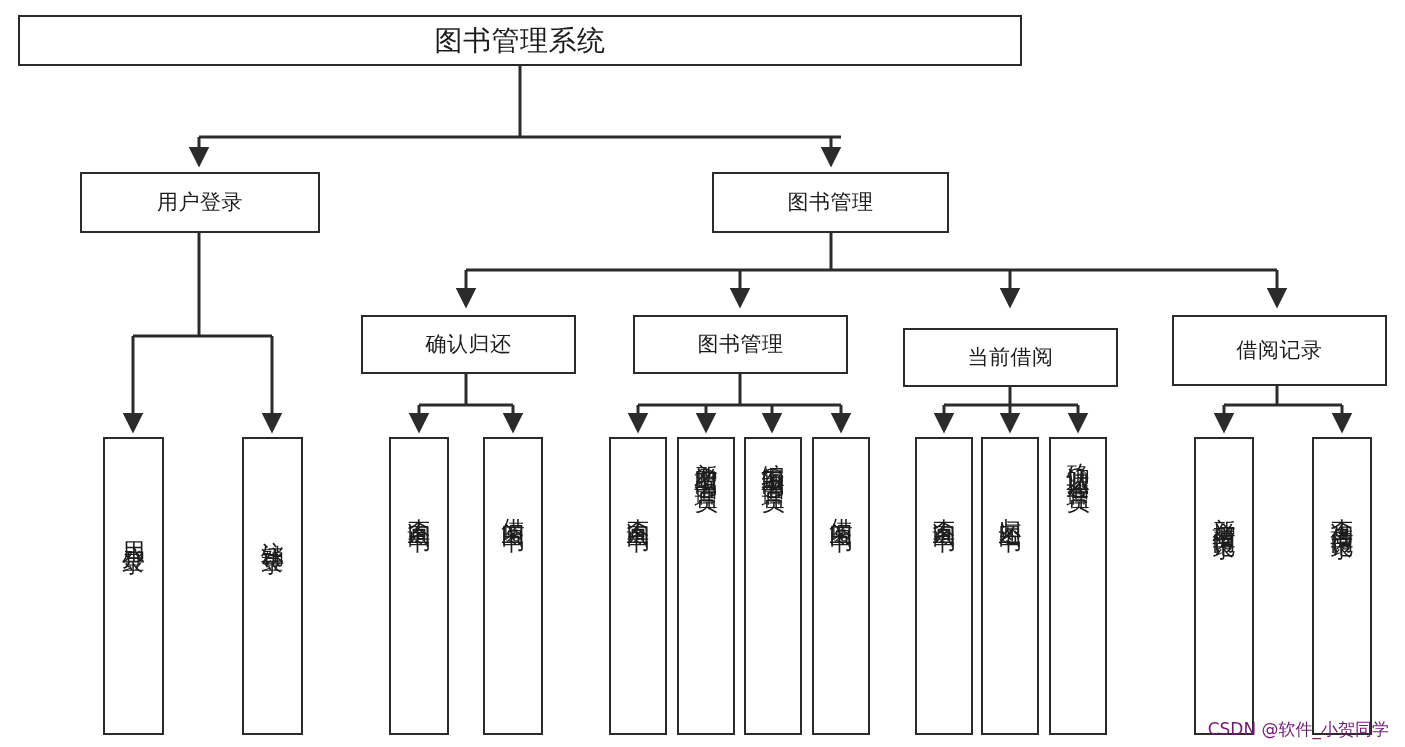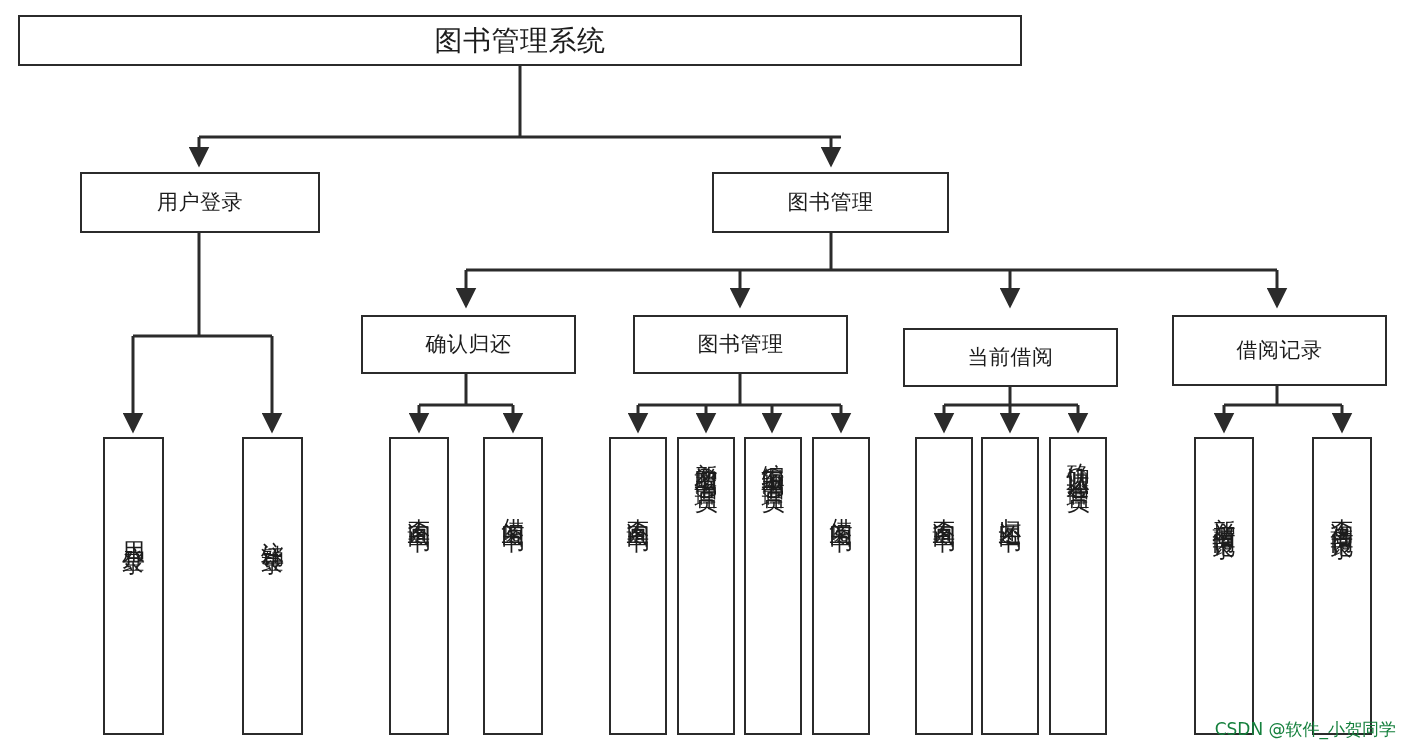--- a/index.html
+++ b/index.html
@@ -61,24 +61,24 @@
     display: block;
   }
   .node.vertical.mid .node-label {
     margin-top: 78px;
   }
   .node.vertical.mid2 .node-label {
     margin-top: 55px;
   }
   .watermark {
     position: absolute;
-    right: 9px;
+    right: 16px;
     bottom: 6px;
     font-size: 17px;
-    color: #15803d;
+    color: #701a75;
     z-index: 5;
     white-space: nowrap;
   }
 </style>
 </head>
 <body>
 
 <div id="canvas">
 
   <svg id="edges" viewBox="0 0 1405 747" xmlns="http://www.w3.org/2000/svg">

